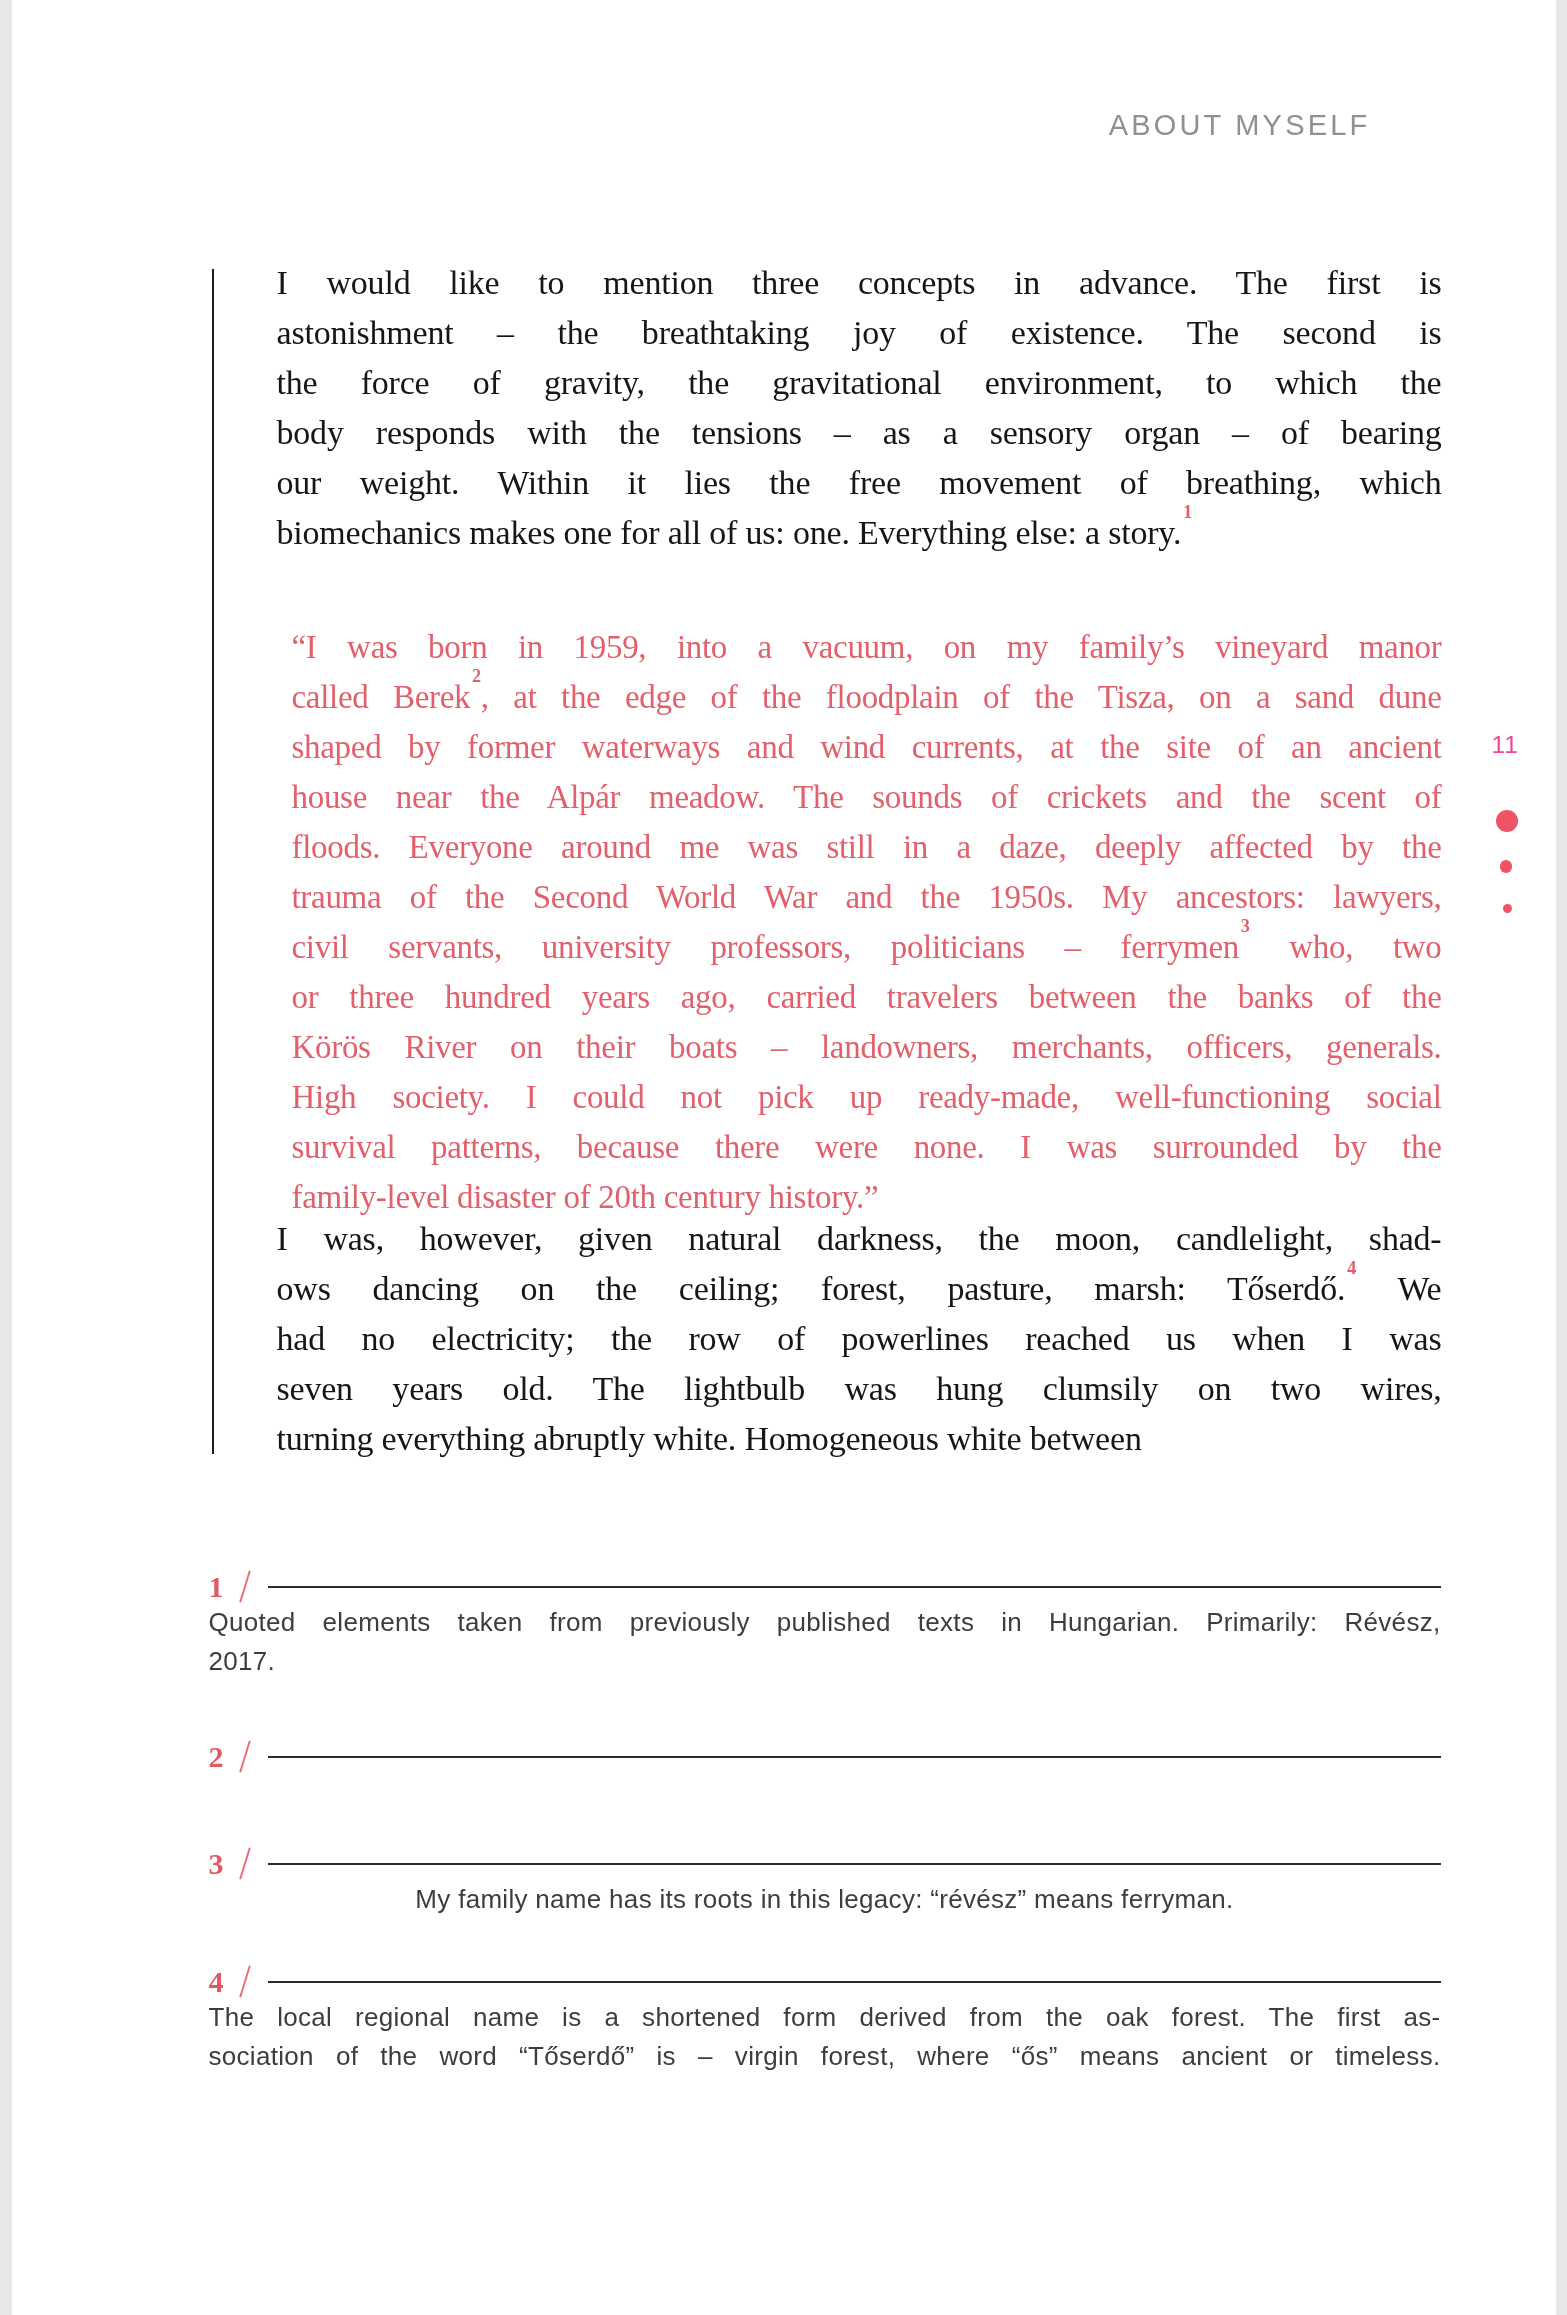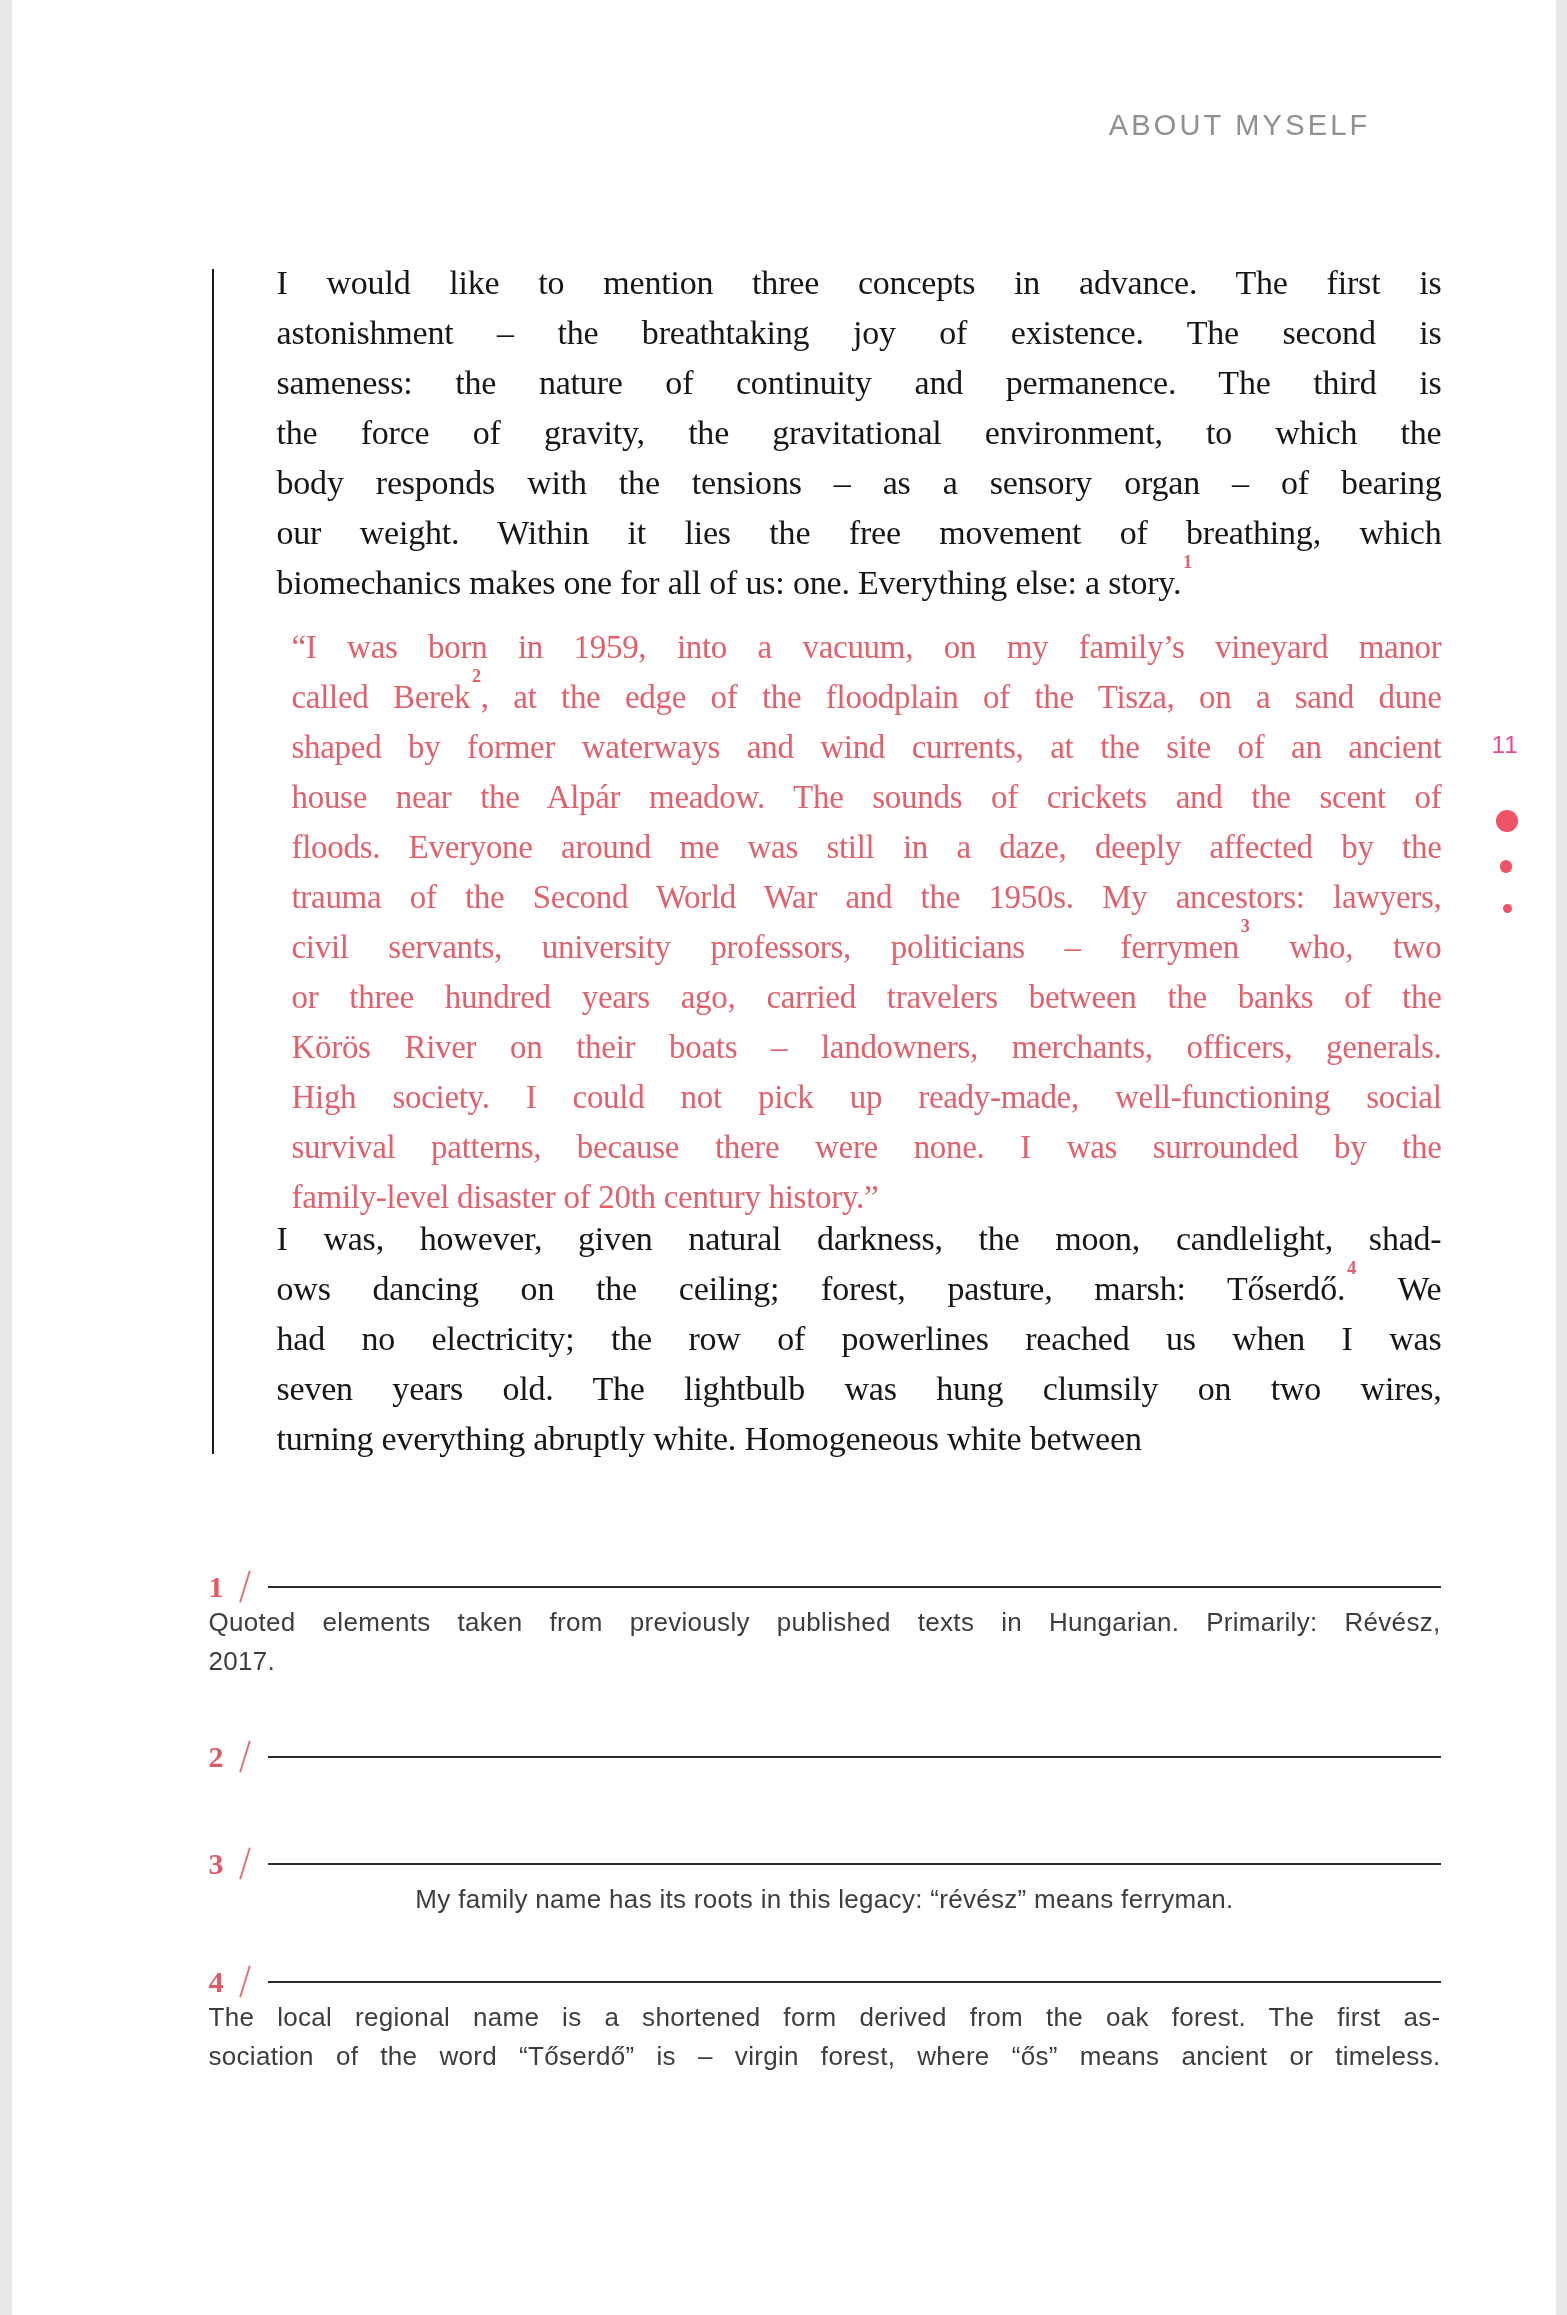--- a/index.html
+++ b/index.html
@@ -91,21 +91,20 @@
 
 <div class="page">
 
   <div class="running-header">ABOUT MYSELF</div>
 
   <div class="margin-rule"></div>
 
   <div class="bodyblock intro-paragraph justified">
       <div class="tline">I would like to mention three concepts in advance. The first is</div>
       <div class="tline">astonishment – the breathtaking joy of existence. The second is</div>
-      <div class="tline">sameness: the nature of continuity and permanence. The third is</div>
       <div class="tline">the force of gravity, the gravitational environment, to which the</div>
       <div class="tline">body responds with the tensions – as a sensory organ – of bearing</div>
       <div class="tline">our weight. Within it lies the free movement of breathing, which</div>
       <div class="tline last">biomechanics makes one for all of us: one. Everything else: a story.<sup class="fn-ref">1</sup></div>
     </div>
 
   <div class="bodyblock quote-paragraph justified">
       <div class="tline">“I was born in 1959, into a vacuum, on my family’s vineyard manor</div>
       <div class="tline">called Berek<sup class="fn-ref">2</sup>, at the edge of the floodplain of the Tisza, on a sand dune</div>
       <div class="tline">shaped by former waterways and wind currents, at the site of an ancient</div>

